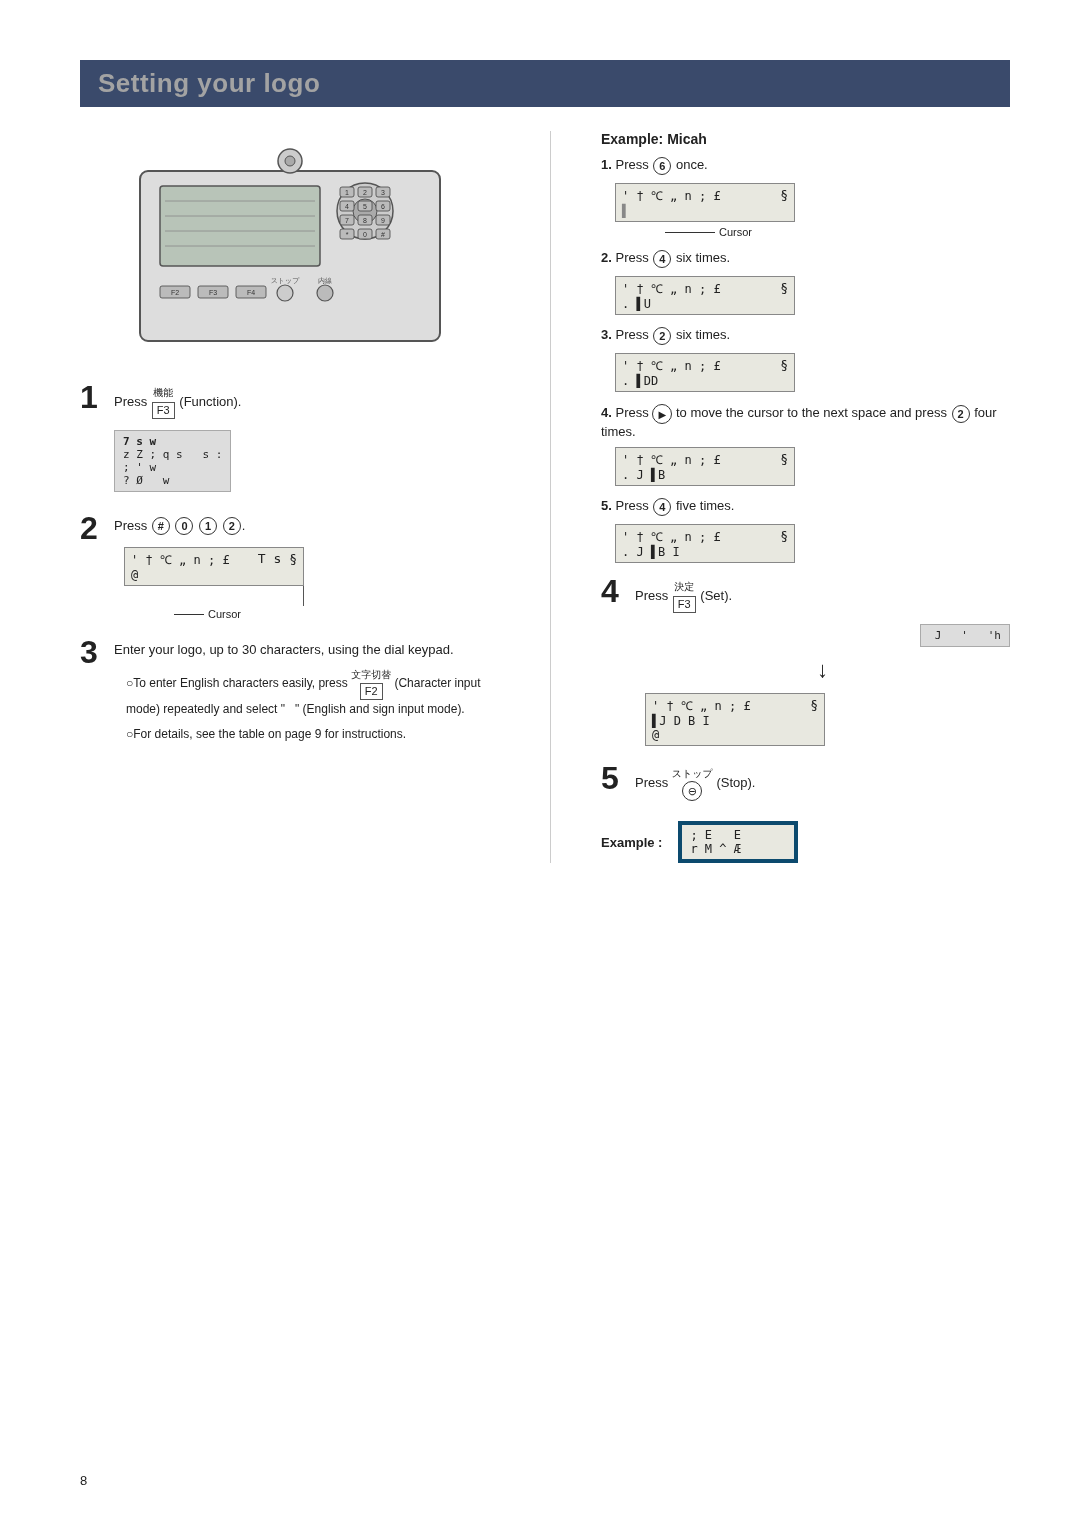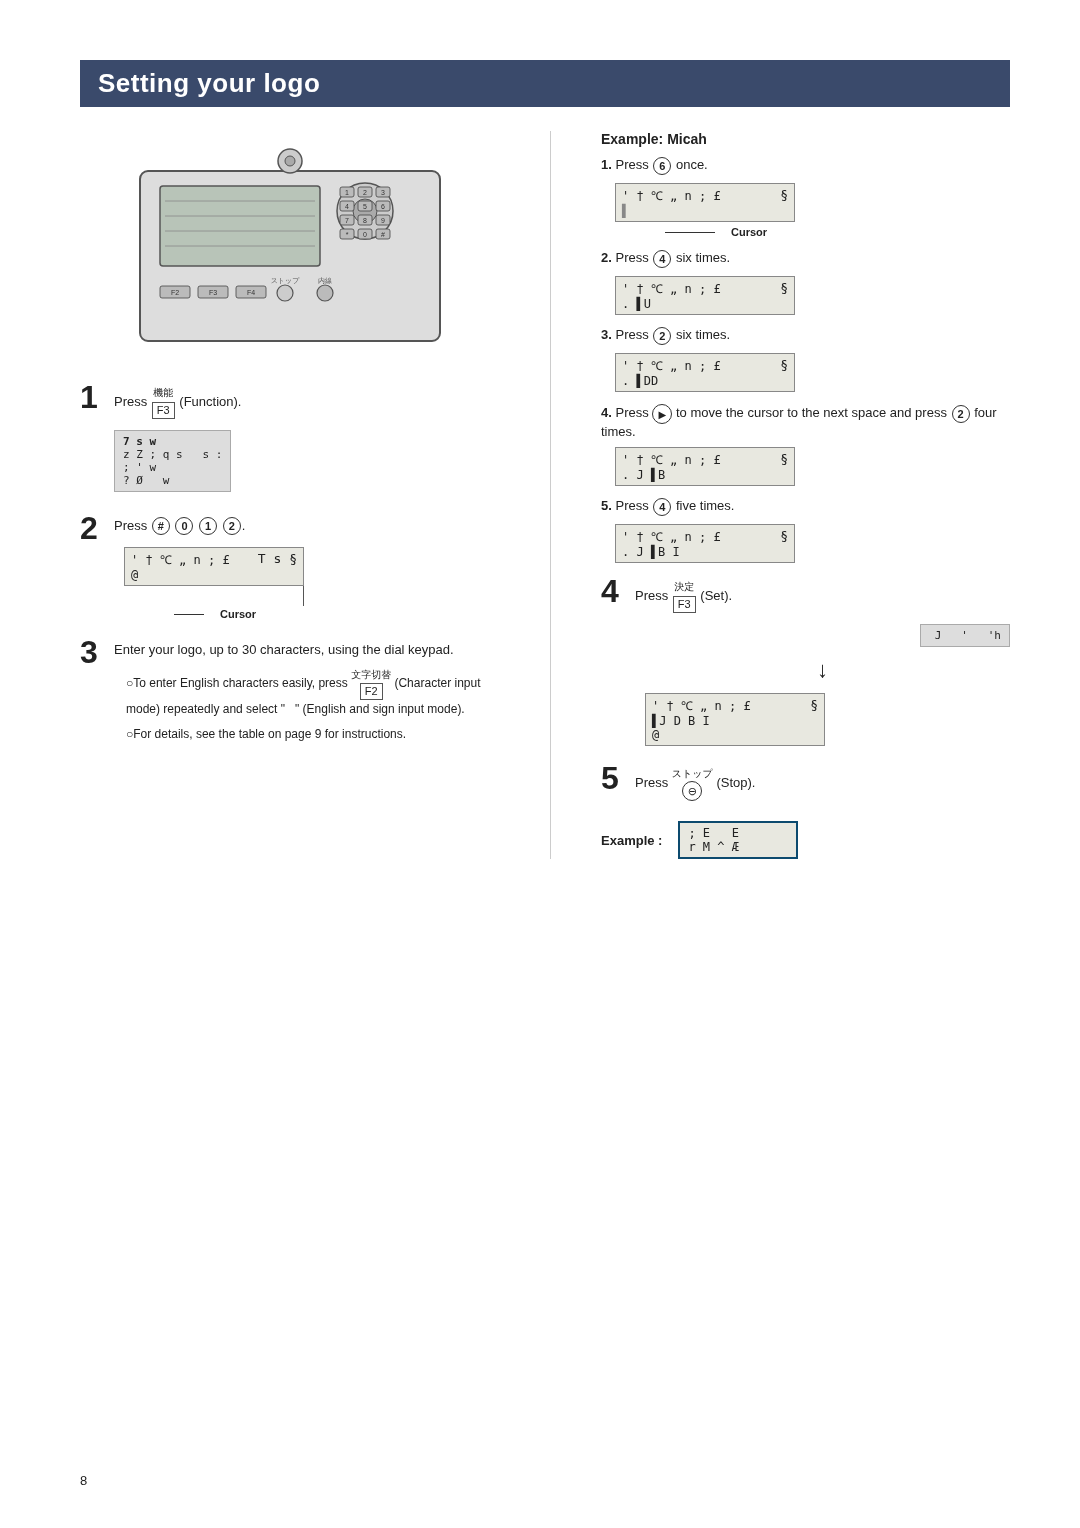--- a/index.html
+++ b/index.html
@@ -16,21 +16,21 @@
     .page {
       width: 1080px;
       min-height: 1528px;
       padding: 60px 70px 60px 80px;
       position: relative;
     }
 
     
     .title-bar {
       background: #3a4a6b;
-      color: #ffffff;
+      color: #a3a3a3;
       padding: 8px 18px;
       margin-bottom: 24px;
     }
     .title-bar h1 {
       font-size: 26px;
       font-weight: bold;
       letter-spacing: 0.5px;
     }
 
     
@@ -119,22 +119,21 @@
       font-size: 13px;
       margin-bottom: 4px;
     }
 
     .cursor-label {
       font-size: 11px;
       margin-left: 50px;
       margin-top: 2px;
       display: flex;
       align-items: center;
-      gap: 16px;
-      font-weight: bold;
+      gap: 4px;
     }
 
     .cursor-line {
       display: inline-block;
       width: 30px;
       height: 1px;
       background: #333;
       vertical-align: middle;
     }
 
@@ -217,21 +216,21 @@
       align-items: center;
       gap: 16px;
     }
 
     .example-result-label {
       font-size: 13px;
       font-weight: bold;
     }
 
     .example-result-lcd {
-      border: 2px solid #0c4a6e;
+      border: 4px solid #0c4a6e;
       background: #e8e8e0;
       padding: 3px 8px;
       font-family: monospace;
       font-size: 12px;
       min-width: 120px;
     }
 
     
     .page-number {
       position: absolute;

